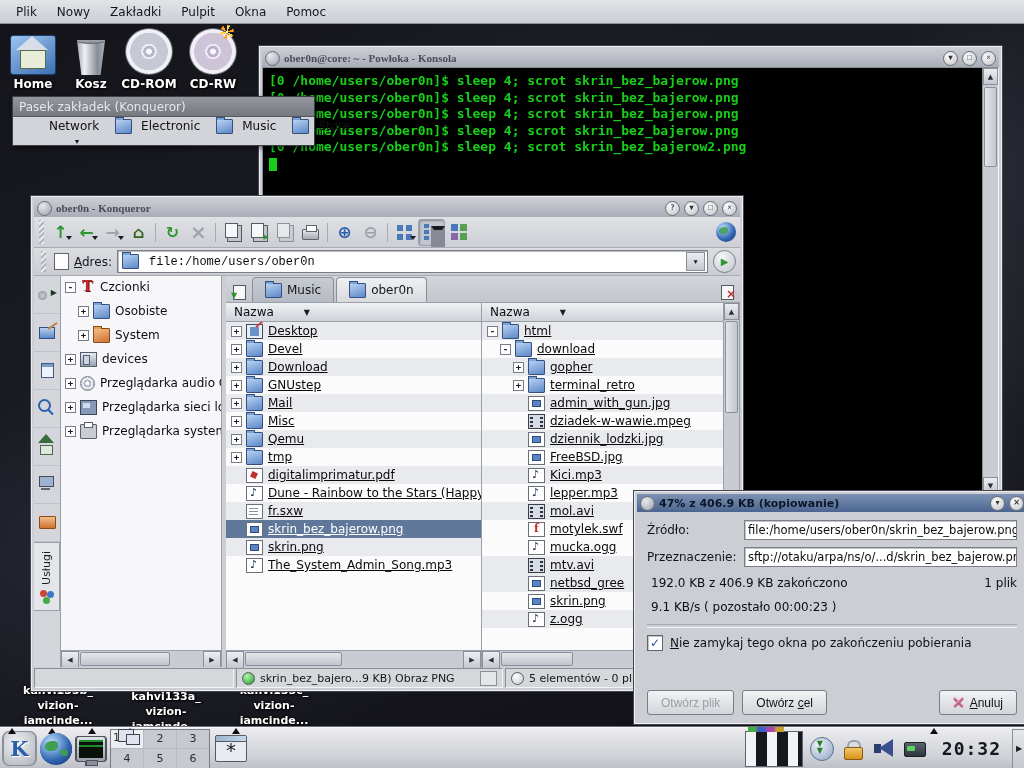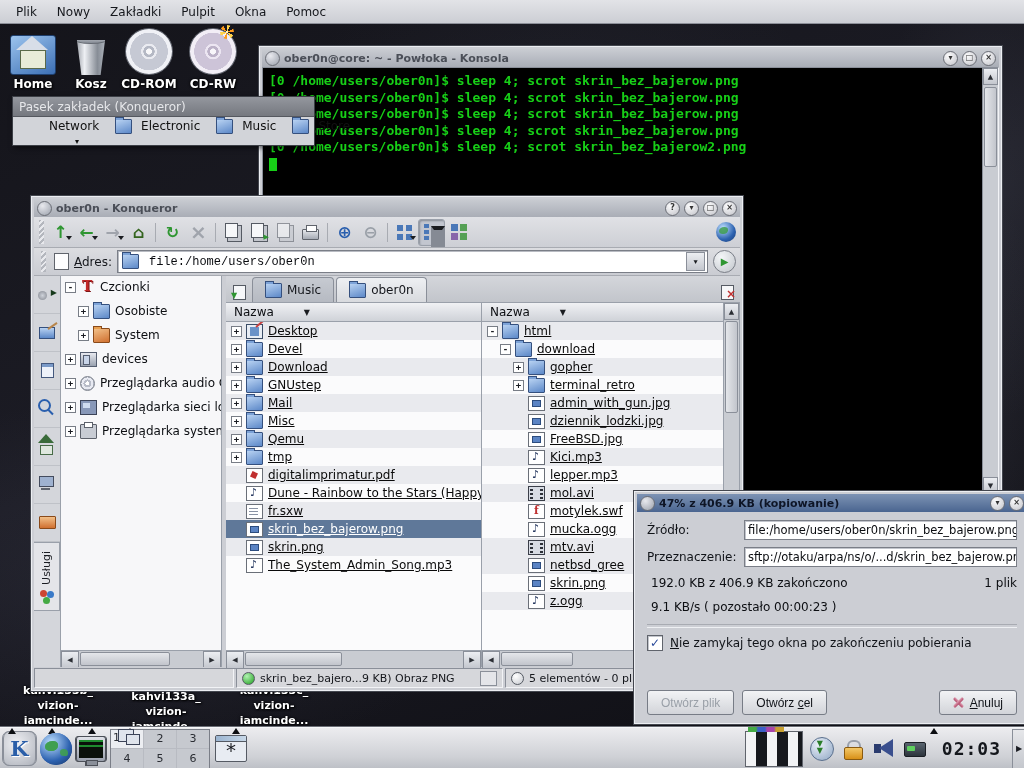--- a/index.html
+++ b/index.html
@@ -6,21 +6,21 @@
   #screen{position:relative;width:1024px;height:768px;overflow:hidden;
     background:
       radial-gradient(ellipse 260px 420px at 88% 55%, rgba(130,135,150,0.20), transparent 65%),
       radial-gradient(ellipse 200px 350px at 97% 25%, rgba(110,115,130,0.16), transparent 65%),
       radial-gradient(ellipse 500px 260px at 15% 75%, rgba(62,64,80,0.32), transparent 70%),
       radial-gradient(ellipse 400px 300px at 55% 20%, rgba(52,54,68,0.28), transparent 70%),
       linear-gradient(160deg,#14141a,#1c1c25 45%,#0e0e13);}
   
   .win{position:absolute;background:#ccced4;border:1px solid #43464e;box-shadow:inset 0 0 0 1px #eceef2;padding:3px;display:flex;flex-direction:column;}
   .tbar{height:18px;flex:none;display:flex;align-items:center;gap:4px;padding:0 3px;font-size:11px;font-weight:bold;}
-  .tbar.inactive{background:linear-gradient(#c9ccd2,#a9adb6);color:#4a4e57;}
+  .tbar.inactive{background:linear-gradient(#c9ccd2,#a9adb6);color:#4a4e57;font-family:Liberation Serif, serif;}
   .tbar.active{background:linear-gradient(#7d93b4,#4a6590);color:#0e1526;}
   .ttext{flex:1;white-space:nowrap;overflow:hidden;text-overflow:ellipsis;}
   .tbb{width:13px;height:13px;border-radius:50%;background:radial-gradient(circle at 35% 30%,#fbfbfc,#c2c3c9);border:1px solid #6a6d75;display:flex;align-items:center;justify-content:center;font-size:8px;line-height:1;color:#333;font-weight:bold;flex:none;}
   .wicon{width:13px;height:13px;border-radius:50%;background:radial-gradient(circle at 35% 30%,#e8e9ee,#9aa0ab);border:1px solid #6a6d75;flex:none;}
   
   .menubar{position:absolute;left:0;top:0;width:1024px;height:23px;background:linear-gradient(#e2e3e7,#ccced4);border-bottom:1px solid #8c8f98;display:flex;align-items:center;padding-left:6px;z-index:1;}
   .mitem{padding:0 10px;font-size:12px;color:#15171c;}
   
   .dicon{position:absolute;width:58px;text-align:center;z-index:1;}
   .dicon-art{height:48px;display:flex;align-items:flex-end;justify-content:center;}
@@ -595,20 +595,26 @@
                   <span class="exp">+</span>
                   <span class="fic ic-folder"></span>
                   <span class="flbl">terminal_retro</span>
                 </div>
                 <div class="row alt">
                   <span class="indent" style="width: 26px;"></span>
                   <span class="exp"></span>
                   <span class="fic ic-image"></span>
                   <span class="flbl">admin_with_gun.jpg</span>
                 </div>
+                <div class="row">
+                  <span class="indent" style="width: 26px;"></span>
+                  <span class="exp"></span>
+                  <span class="fic ic-video"></span>
+                  <span class="flbl">dziadek-w-wawie.mpeg</span>
+                </div>
                 <div class="row alt">
                   <span class="indent" style="width: 26px;"></span>
                   <span class="exp"></span>
                   <span class="fic ic-image"></span>
                   <span class="flbl">dziennik_lodzki.jpg</span>
                 </div>
                 <div class="row">
                   <span class="indent" style="width: 26px;"></span>
                   <span class="exp"></span>
                   <span class="fic ic-image"></span>
@@ -806,17 +812,17 @@
       </span>
     <span class="tspacer"></span>
     <span class="mixer"></span>
     <span class="tray">
 
     <span class="tricon tr-down alt"></span>
         <span class="tricon tr-lock"></span>
         <span class="tricon tr-horn alt"></span>
         <span class="tricon tr-drive"></span>
       </span>
-    <span class="clock">02:03</span>
+    <span class="clock">20:32</span>
     <span class="panel-hide">▶</span>
   </div>
 
 </div>
 
 </body></html>

